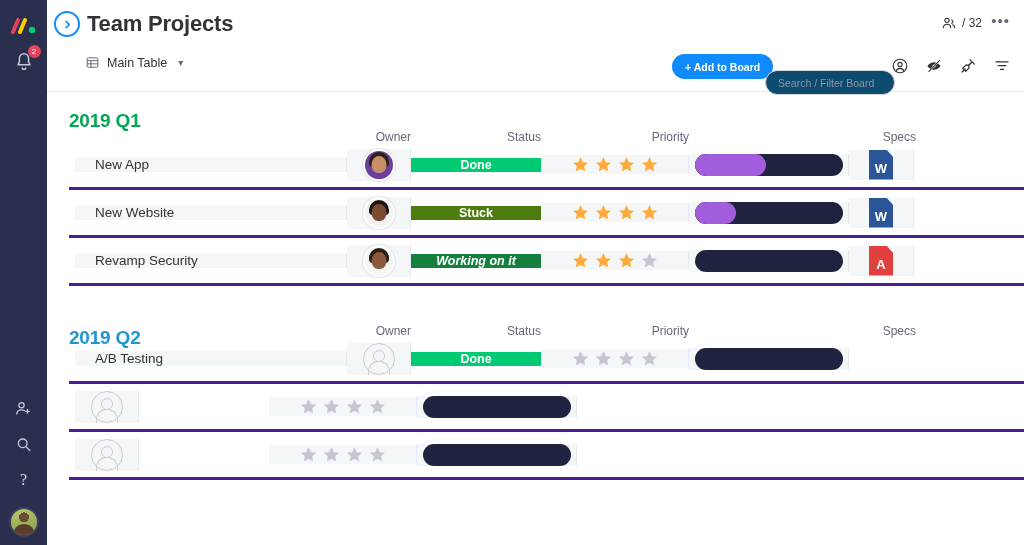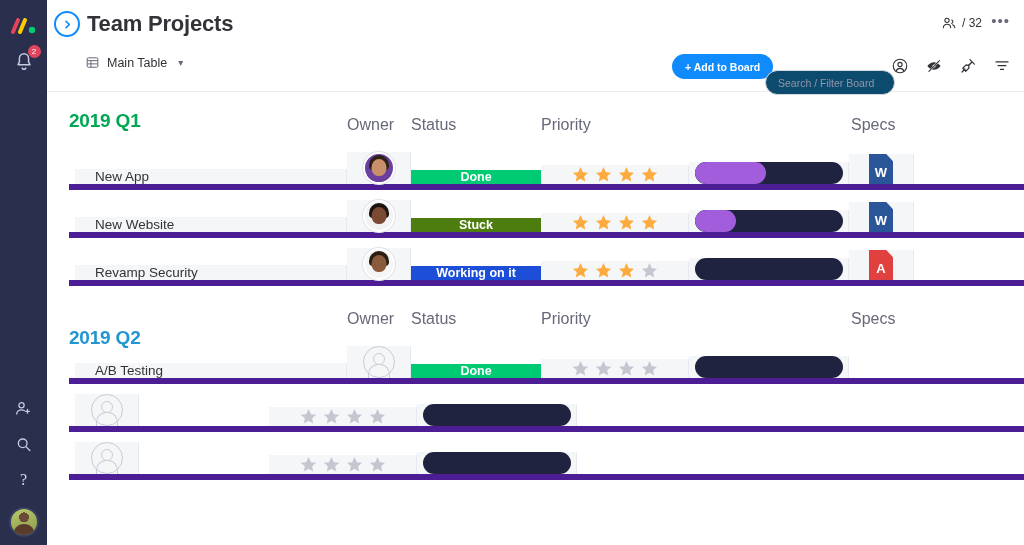--- a/index.html
+++ b/index.html
@@ -115,27 +115,27 @@
   
   .board { position: relative; padding-left: 22px; padding-top: 10px; }
 
   .group { position: relative; margin-bottom: 10px; }
   .group-head { height: 40px; position: relative; }
   .group-title {
     position: absolute; left: 0; top: 8px;
     font-size: 19px; font-weight: bold; letter-spacing: -0.2px;
   }
   .col-head {
-    position: absolute; top: 14px;
-    font-size: 16px; color: #676879; text-align: left;
+    position: absolute; top: 28px;
+    font-size: 12px; color: #676879; text-align: right;
   }
 
   .row {
-    position: relative; height: 48px; display: flex; align-items: flex-end;
-    border-bottom: 6px solid #4c1d95;
+    position: relative; height: 48px; display: flex; align-items: center;
+    border-bottom: 3px solid #4c1d95;
   }
   .accent { width: 6px; flex: 0 0 6px; }
   .cell { position: relative; }
   .c-name {
     flex: 0 0 272px; background: #f5f6f8;
     display: flex; align-items: center; padding-left: 20px;
     font-size: 13.5px; color: #323338;
     border-right: 1px solid #e6e9ef;
   }
   .c-owner {
@@ -388,21 +388,21 @@
           <div class="row">
             <div class="accent" style="background: rgb(0, 133, 77);"></div>
             <div class="cell c-name">Revamp Security</div>
             <div class="cell c-owner">
               <div class="avatar-img" style="background: rgb(245, 245, 245);">
                 <div style="position: absolute; left: 50%; bottom: -4px; width: 28px; height: 14px; border-radius: 50% 50% 0px 0px; background: rgb(245, 245, 245); transform: translateX(-50%);"></div>
                 <div style="position: absolute; left: 50%; top: 1px; width: 20px; height: 15px; border-radius: 10px 10px 4px 4px; background: rgb(42, 29, 20); transform: translateX(-50%);"></div>
                 <div style="position: absolute; left: 50%; top: 5px; width: 15px; height: 17px; border-radius: 50% 50% 45% 45%; background: rgb(138, 90, 60); transform: translateX(-50%);"></div>
               </div>
             </div>
-            <div class="cell c-status" style="background: #1d4ed8;">Working on it</div>
+            <div class="cell c-status" style="background: #15803d; font-style: italic;">Working on it</div>
             <div class="cell c-priority">
               <svg class="star" viewBox="0 0 24 24">
                 <path d="M12 2.6 L14.9 9 L21.6 9.7 L16.6 14.2 L18 20.9 L12 17.5 L6 20.9 L7.4 14.2 L2.4 9.7 L9.1 9 Z" fill="#fdab3d"></path>
               </svg>
               <svg class="star" viewBox="0 0 24 24">
                 <path d="M12 2.6 L14.9 9 L21.6 9.7 L16.6 14.2 L18 20.9 L12 17.5 L6 20.9 L7.4 14.2 L2.4 9.7 L9.1 9 Z" fill="#fdab3d"></path>
               </svg>
               <svg class="star" viewBox="0 0 24 24">
                 <path d="M12 2.6 L14.9 9 L21.6 9.7 L16.6 14.2 L18 20.9 L12 17.5 L6 20.9 L7.4 14.2 L2.4 9.7 L9.1 9 Z" fill="#fdab3d"></path>
               </svg>

